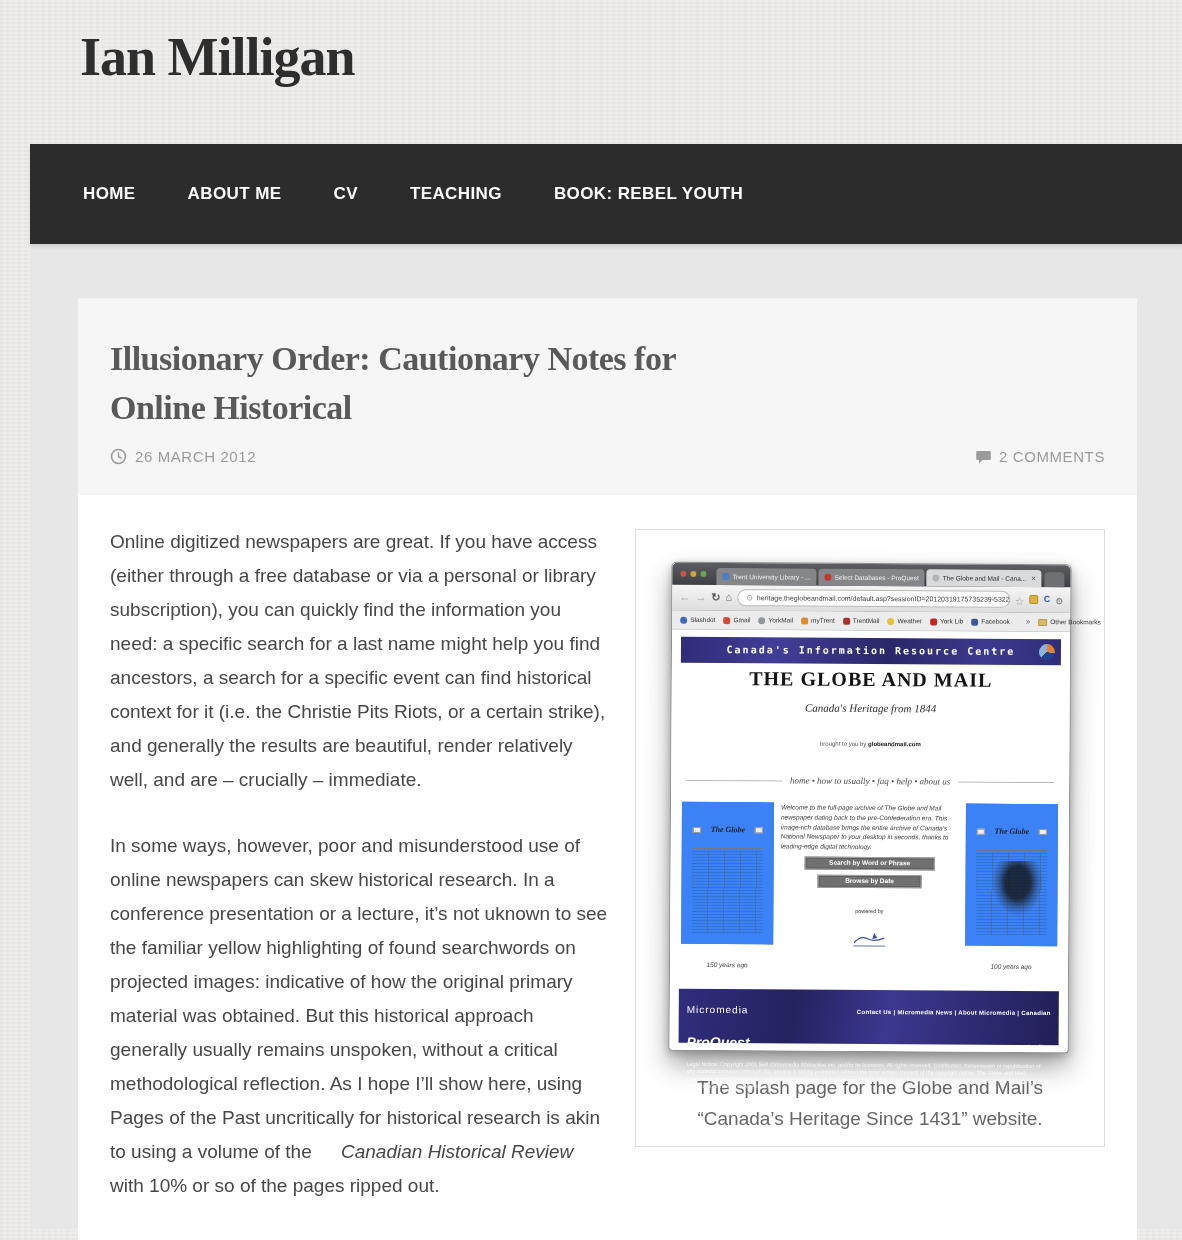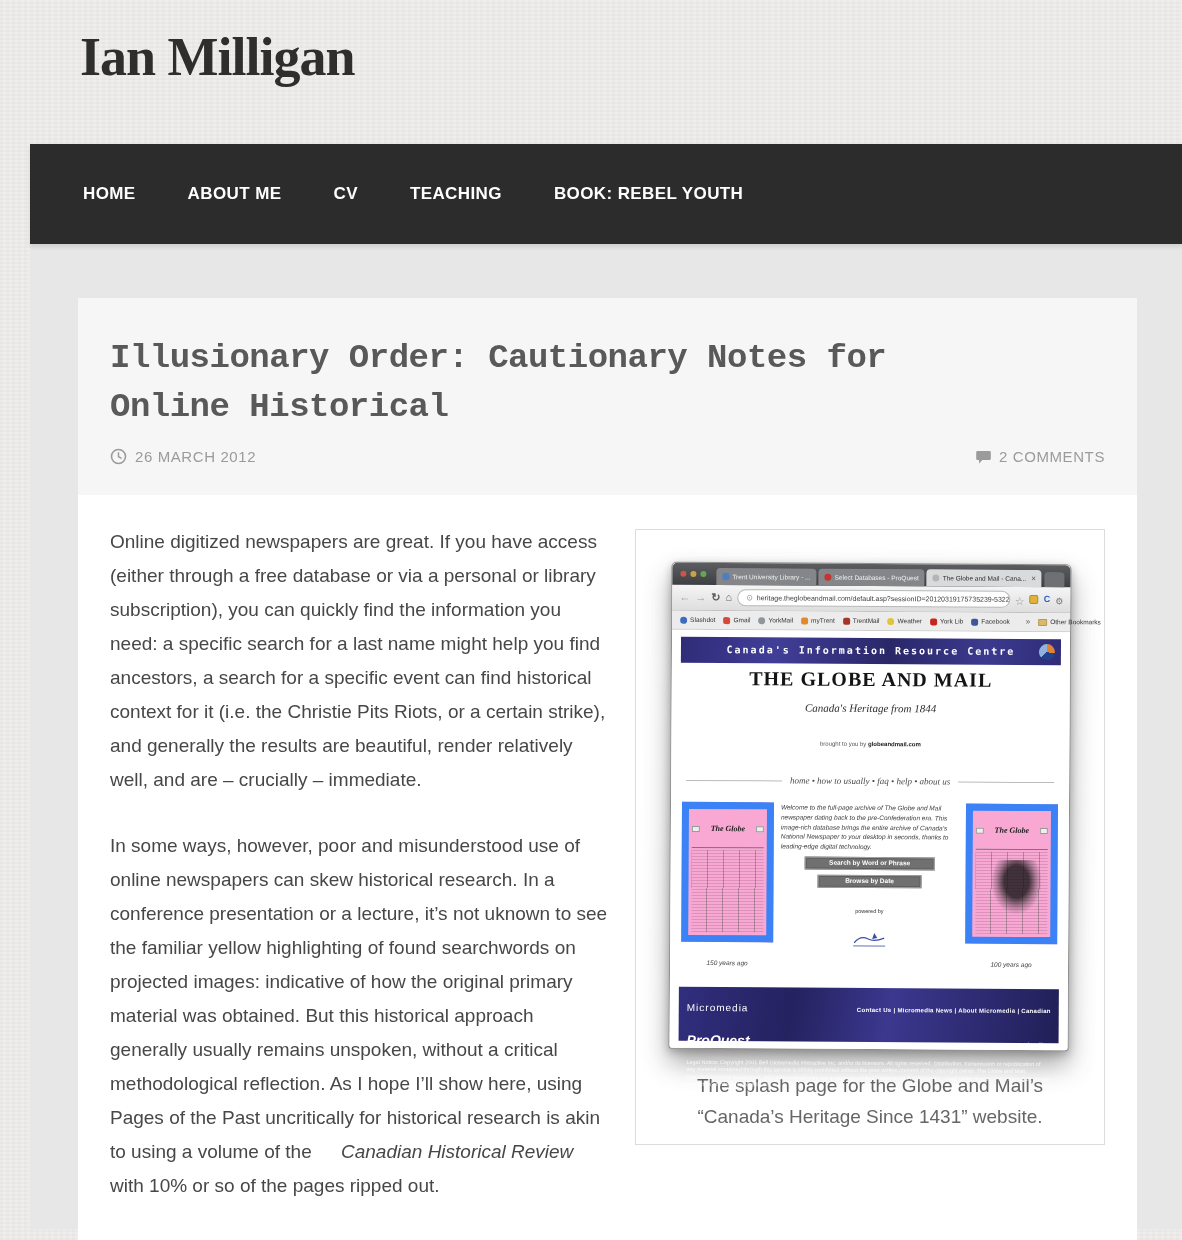--- a/index.html
+++ b/index.html
@@ -29,21 +29,21 @@
     overflow:hidden; white-space:nowrap;
   }
   .main-nav a {
     color:#fff; font-size:17px; font-weight:bold; letter-spacing:0.4px;
     text-decoration:none; cursor:pointer; flex:none;
   }
   
   .card { width:1059px; margin-left:48px; position:relative; top:54px; background:#fff; padding-bottom:80px; }
   .post-header { background:#f6f6f6; padding:36px 32px 30px; }
   .post-title {
-    font-family:Liberation Mono, monospace; font-weight:bold; font-size:34px;
+    font-family:Liberation Serif, serif; font-weight:bold; font-size:34px;
     line-height:49px; color:#595959; letter-spacing:-0.5px; cursor:pointer;
   }
   .post-title span { display:block; }
   .post-meta {
     margin-top:16px; display:flex; justify-content:space-between; align-items:center;
     color:#9b9b9b; font-size:15px; letter-spacing:0.6px;
   }
   .meta-left, .meta-right { display:flex; align-items:center; gap:8px; }
   .meta-right { cursor:pointer; }
   .post-body { padding:30px 32px 0; font-size:19px; line-height:34px; color:#474747; }
@@ -137,21 +137,21 @@
     font-weight:bold; font-size:20px; letter-spacing:1px; color:#141414; line-height:1;
   }
   .sp-heritage { text-align:center; font-family:"Liberation Serif", serif; font-style:italic; font-size:11px; color:#2f2f2f; margin-top:2px; }
   .sp-brought { text-align:center; font-size:6px; color:#555; margin-top:2px; }
   .sp-brought b { color:#1a1a1a; }
   .sp-navrow { display:flex; align-items:center; gap:8px; margin:3px 6px 0; }
   .sp-navrow .line { flex:1; height:1px; background:#bbb; }
   .sp-navline { font-family:"Liberation Serif", serif; font-style:italic; font-size:9px; color:#4a4a4a; white-space:nowrap; }
   .sp-main { display:flex; justify-content:space-between; margin-top:5px; padding:0 2px; }
   .thumb { width:92px; }
-  .thumb-frame { border:7px solid #3b82f6; background:#f9a8d4; padding:3px; }
+  .thumb-frame { border:2px solid #3b82f6; background:#3b82f6; padding:9px; }
   .thumb-mast { display:flex; align-items:center; justify-content:space-between; border-bottom:1px solid #777; padding-bottom:1px; }
   .thumb-mast .adbox { width:8px; height:6px; border:1px solid #999; background:#eee; }
   .thumb-mast .tg { font-family:"Liberation Serif", serif; font-weight:bold; font-style:italic; font-size:8px; color:#222; }
   .thumb-cols {
     height:82px; margin-top:2px; position:relative;
     background:
       repeating-linear-gradient(90deg, transparent 0 15px, rgba(90,90,90,.45) 15px 16px),
       repeating-linear-gradient(0deg, rgba(0,0,0,.13) 0 1px, transparent 1px 3px);
   }
   .thumb.right .thumb-cols::after {

